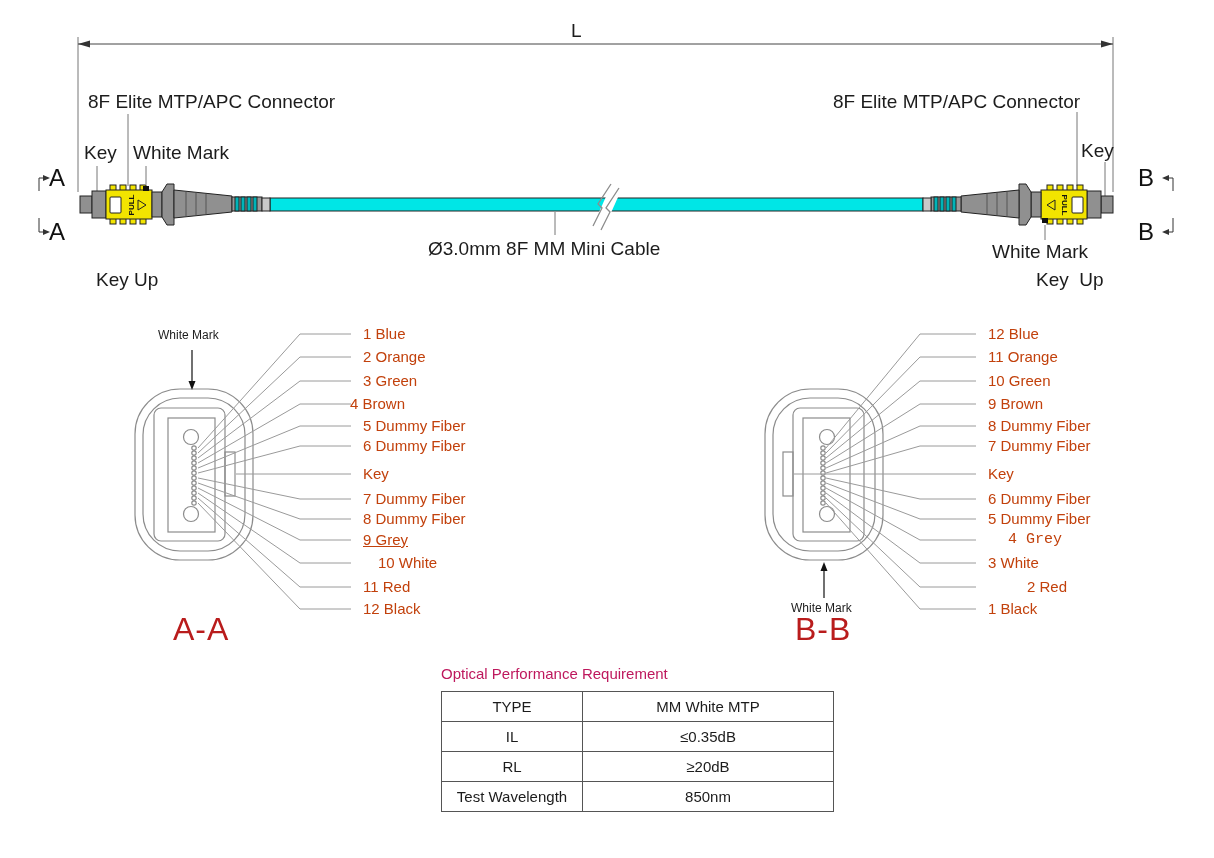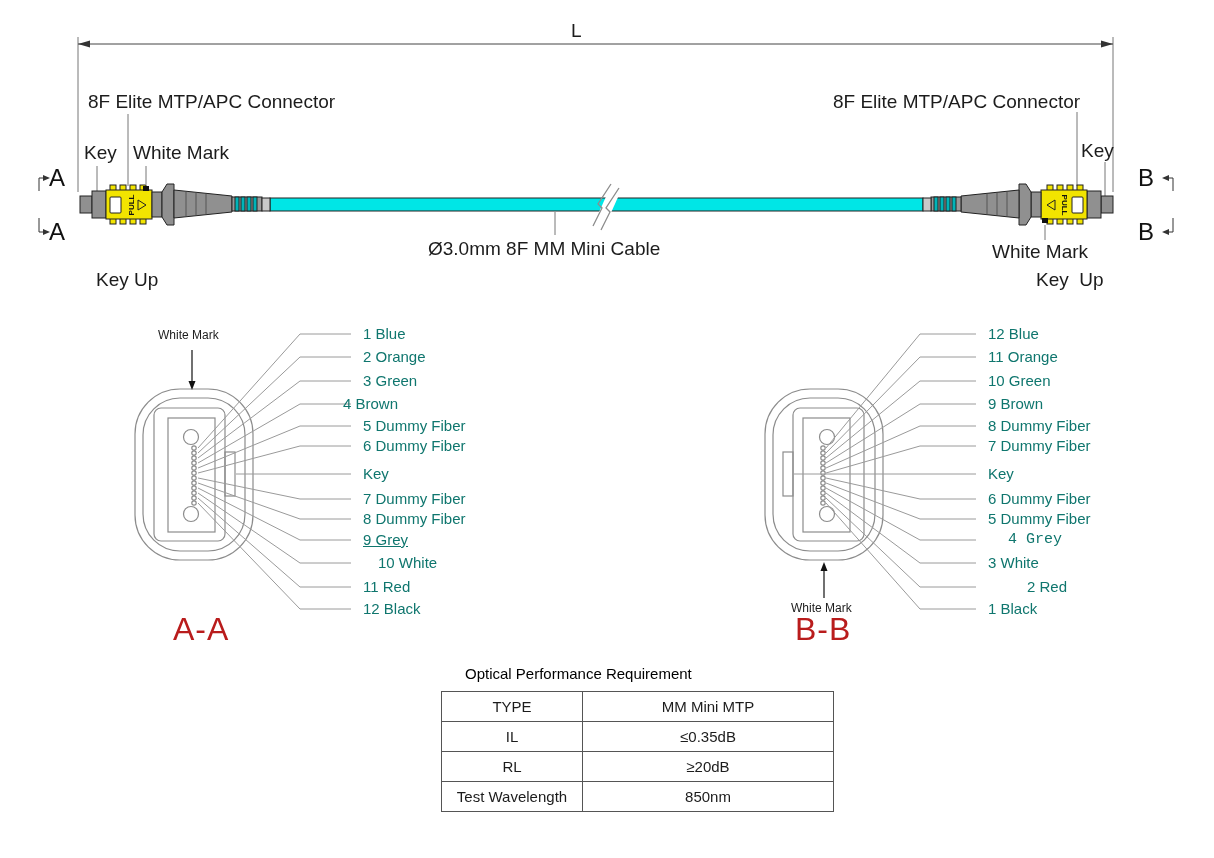--- a/index.html
+++ b/index.html
@@ -1,25 +1,25 @@
 <!DOCTYPE html>
 <html><head>
 <meta charset="utf-8">
 <style>
   html,body{margin:0;padding:0;background:#fff;}
   .canvas{position:relative;width:1214px;height:858px;background:#fff;overflow:hidden;
           font-family:"Liberation Sans","DejaVu Sans",sans-serif;color:#1c1c1c;}
   svg{position:absolute;left:0;top:0;}
   .t{position:absolute;font-size:19px;line-height:22px;white-space:nowrap;color:#1c1c1c;}
-  .fl{position:absolute;font-size:15px;line-height:18px;white-space:nowrap;color:#0f766e;}
+  .fl{position:absolute;font-size:15px;line-height:18px;white-space:nowrap;color:#c2410c;}
   .sm{position:absolute;font-size:12px;line-height:14px;white-space:nowrap;color:#1c1c1c;}
   .sec{position:absolute;font-size:24px;line-height:24px;white-space:nowrap;color:#111;}
   .vt{position:absolute;font-size:32px;line-height:34px;letter-spacing:1px;color:#b91c1c;}
   .tablebox{position:absolute;left:441px;top:665px;}
-  .tabletitle{font-size:15px;line-height:18px;margin-bottom:8px;color:#000000;margin-left:24px;}
+  .tabletitle{font-size:15px;line-height:18px;margin-bottom:8px;color:#be185d;}
   table.opt{border-collapse:collapse;}
   table.opt td{border:1px solid #555;font-size:15px;color:#1c1c1c;text-align:center;
                height:29px;padding:0 6px;}
   table.opt td.c1{width:128px;}
   table.opt td.c2{width:238px;}
   .ln{stroke:#777;stroke-width:1;}
   .fan{stroke:#9a9a9a;stroke-width:1;fill:none;}
   .face{stroke:#8c8c8c;stroke-width:1.2;fill:none;}
   .hard{stroke:#222;stroke-width:1;}
   .gray{fill:#909090;}
@@ -237,21 +237,21 @@
 <div class="sec" style="left:49px;top:220px;">A</div>
 <div class="sec" style="left:1138px;top:166px;">B</div>
 <div class="sec" style="left:1138px;top:220px;">B</div>
 
 <div class="sm" style="left:158px;top:328px;">White Mark</div>
 <div class="sm" style="left:791px;top:601px;">White Mark</div>
 
 <div class="fl" style="left:363px;top:325px;">1 Blue</div>
 <div class="fl" style="left:363px;top:348px;">2 Orange</div>
 <div class="fl" style="left:363px;top:372px;">3 Green</div>
-<div class="fl" style="left:343px;top:395px;text-align:right;">4 Brown</div>
+<div class="fl" style="left:350px;top:395px;text-align:right;">4 Brown</div>
 <div class="fl" style="left:363px;top:417px;">5 Dummy Fiber</div>
 <div class="fl" style="left:363px;top:437px;">6 Dummy Fiber</div>
 <div class="fl" style="left:363px;top:465px;">Key</div>
 <div class="fl" style="left:363px;top:490px;">7 Dummy Fiber</div>
 <div class="fl" style="left:363px;top:510px;">8 Dummy Fiber</div>
 <div class="fl" style="left:363px;top:531px;text-decoration:underline;">9 Grey</div>
 <div class="fl" style="left:378px;top:554px;">10 White</div>
 <div class="fl" style="left:363px;top:578px;">11 Red</div>
 <div class="fl" style="left:363px;top:600px;">12 Black</div>
 
@@ -271,21 +271,21 @@
 
 <div class="vt" style="left:173px;top:612px;">A-A</div>
 <div class="vt" style="left:795px;top:612px;">B-B</div>
 
 <div class="tablebox">
   <div class="tabletitle">Optical Performance Requirement</div>
   <table class="opt">
     <tbody>
       <tr>
         <td class="c1">TYPE</td>
-        <td class="c2">MM Mini MTP</td>
+        <td class="c2">MM White MTP</td>
       </tr>
       <tr>
         <td class="c1">IL</td>
         <td class="c2">≤0.35dB</td>
       </tr>
       <tr>
         <td class="c1">RL</td>
         <td class="c2">≥20dB</td>
       </tr>
       <tr>

